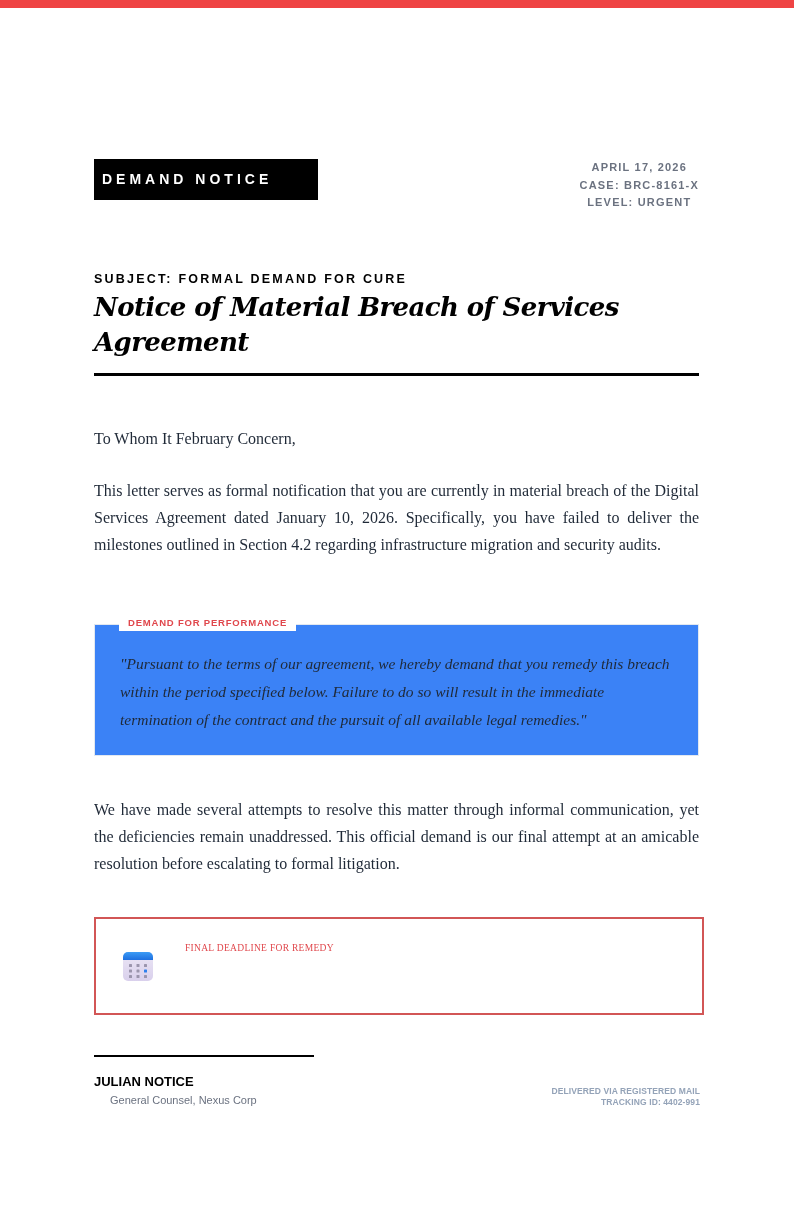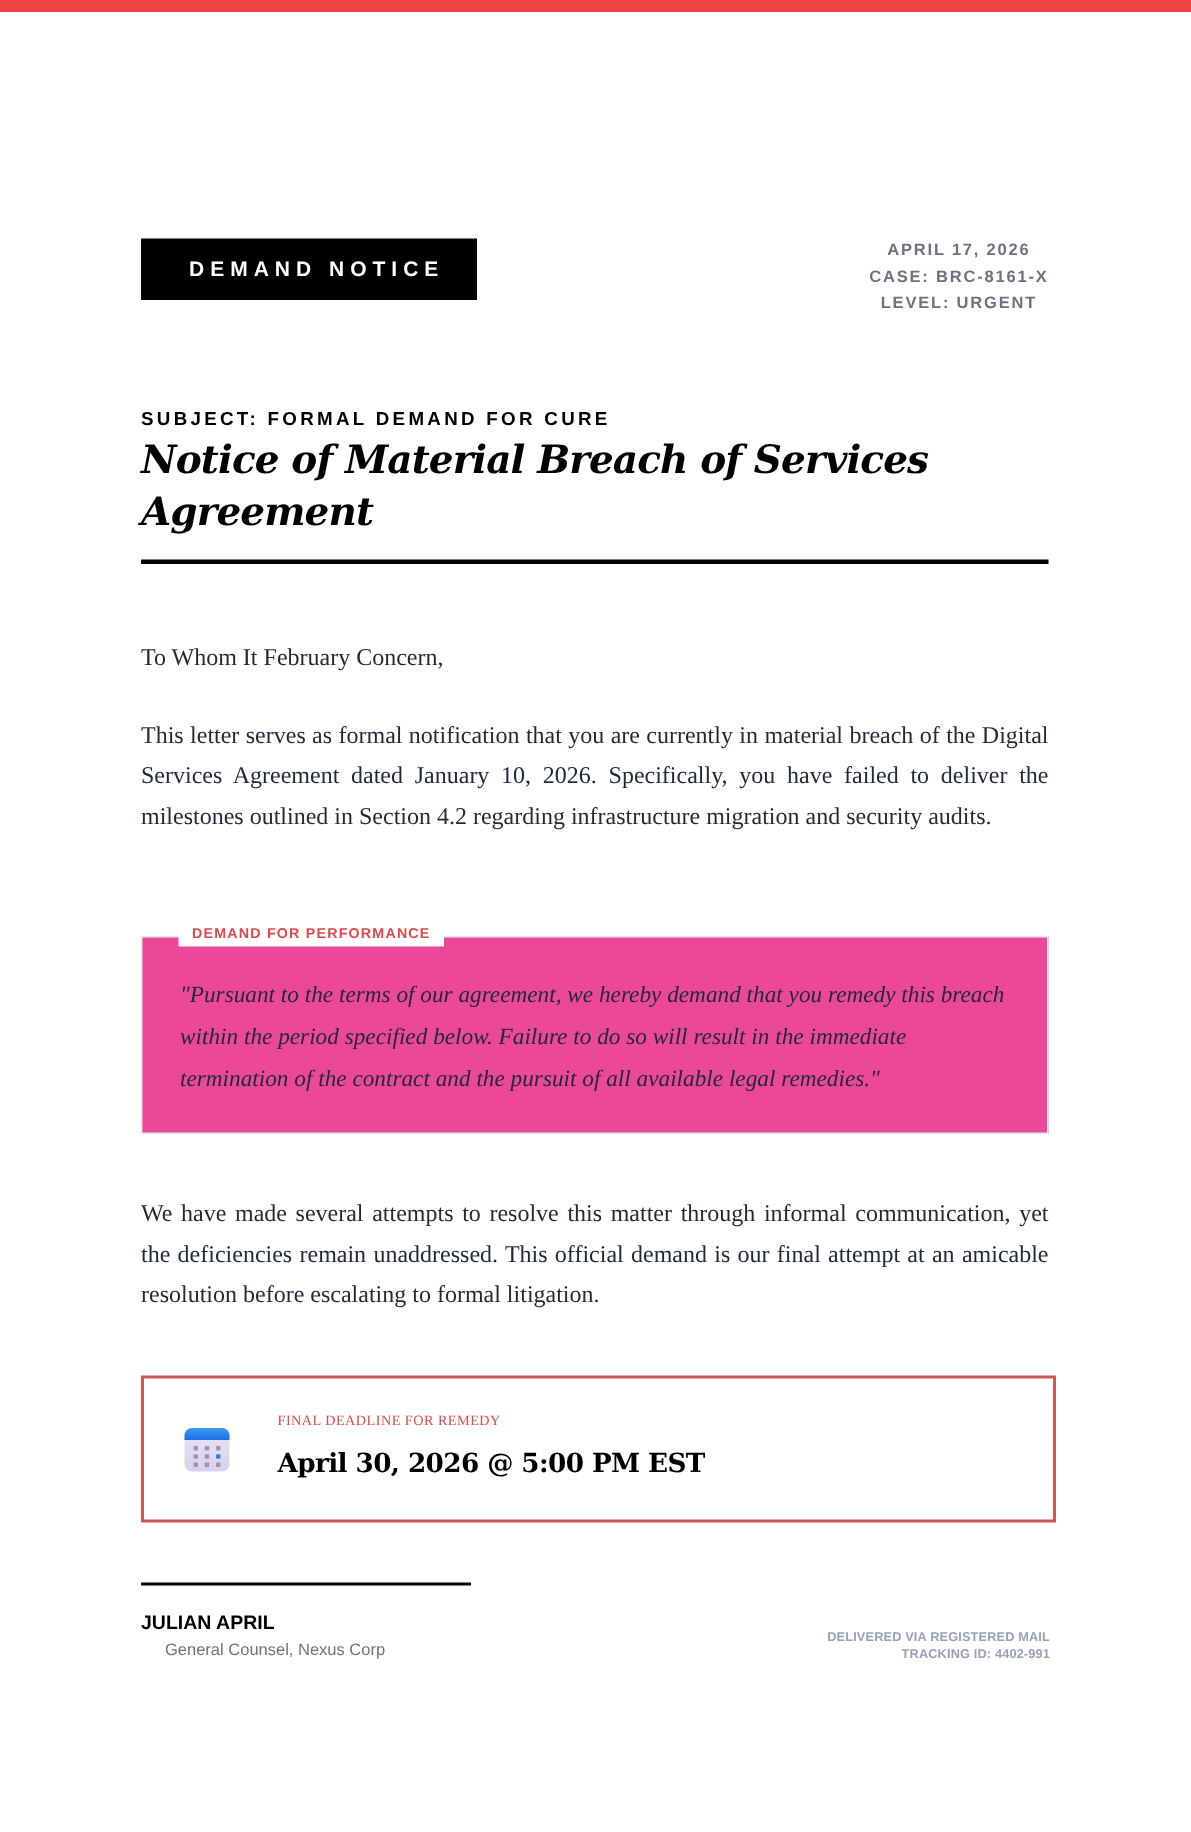--- a/index.html
+++ b/index.html
@@ -8,21 +8,21 @@
 
     .top-bar { position: absolute; left: 0; top: 0; width: 794px; height: 8px; background: #ef4444; }
 
     .page { position: absolute; left: 94px; top: 0; width: 605px; }
 
     
     .badge {
       position: absolute; left: 0; top: 159px; width: 224px; height: 41px;
       background: #000000; color: #ffffff;
       font-family: "Liberation Sans", sans-serif; font-weight: 700; font-size: 14px;
-      letter-spacing: 4px; line-height: 41px; padding-left: 32px; white-space: nowrap;
+      letter-spacing: 4px; line-height: 41px; padding-left: 8px; white-space: nowrap;
     }
     .meta {
       position: absolute; right: 0; top: 159px; text-align: center;
       font-family: "Liberation Sans", sans-serif; font-weight: 700; font-size: 11px;
       color: #6b7280; letter-spacing: 1.2px; line-height: 17.5px;
     }
 
     
     .subject {
       position: absolute; left: 0; top: 272px;
@@ -42,21 +42,21 @@
       font-family: "Liberation Serif", serif; font-size: 16px; line-height: 27px;
       color: #1f2937; text-align: justify;
     }
     .salutation { top: 425px; }
     .para1 { top: 477px; }
     .para2 { top: 796px; }
 
     
     .demand-box {
       position: absolute; left: 0; top: 624px; width: 605px; height: 132px;
-      background: #ec4899; border: 1px solid #e2e8f0;
+      background: #3b82f6; border: 1px solid #e2e8f0;
     }
     .demand-label {
       position: absolute; left: 24px; top: -10px; background: #ffffff; padding: 0 9px;
       font-family: "Liberation Sans", sans-serif; font-weight: 700; font-size: 9.5px;
       color: #e0474c; letter-spacing: 0.8px; line-height: 16px; white-space: nowrap;
     }
     .demand-quote {
       position: absolute; left: 25px; top: 25px; width: 560px;
       font-family: "Liberation Serif", serif; font-style: italic; font-size: 15.5px;
       line-height: 28px; color: #1f2937;
@@ -144,25 +144,24 @@
         <rect x="22" y="14" width="3" height="3" rx="0.6"></rect>
         <rect x="7" y="19.5" width="3" height="3" rx="0.6"></rect>
         <rect x="14.5" y="19.5" width="3" height="3" rx="0.6"></rect>
         <rect x="7" y="25" width="3" height="3" rx="0.6"></rect>
         <rect x="14.5" y="25" width="3" height="3" rx="0.6"></rect>
         <rect x="22" y="25" width="3" height="3" rx="0.6"></rect>
       </g>
       <rect x="22" y="19.5" width="3" height="3" rx="0.6" fill="#2f80ed"></rect>
     </svg>
     <div class="deadline-label">FINAL DEADLINE FOR REMEDY</div>
-    <div class="deadline-value">April 30, 2026 @ 5:00 PM EST</div>
   </div>
 
   <div class="sig-line"></div>
-  <div class="sig-name">JULIAN APRIL</div>
+  <div class="sig-name">JULIAN NOTICE</div>
   <div class="sig-title">General Counsel, Nexus Corp</div>
 
   <div class="delivery">
     <div>DELIVERED VIA REGISTERED MAIL</div>
     <div>TRACKING ID: 4402-991</div>
   </div>
 
 </div>
 
 </body></html>

